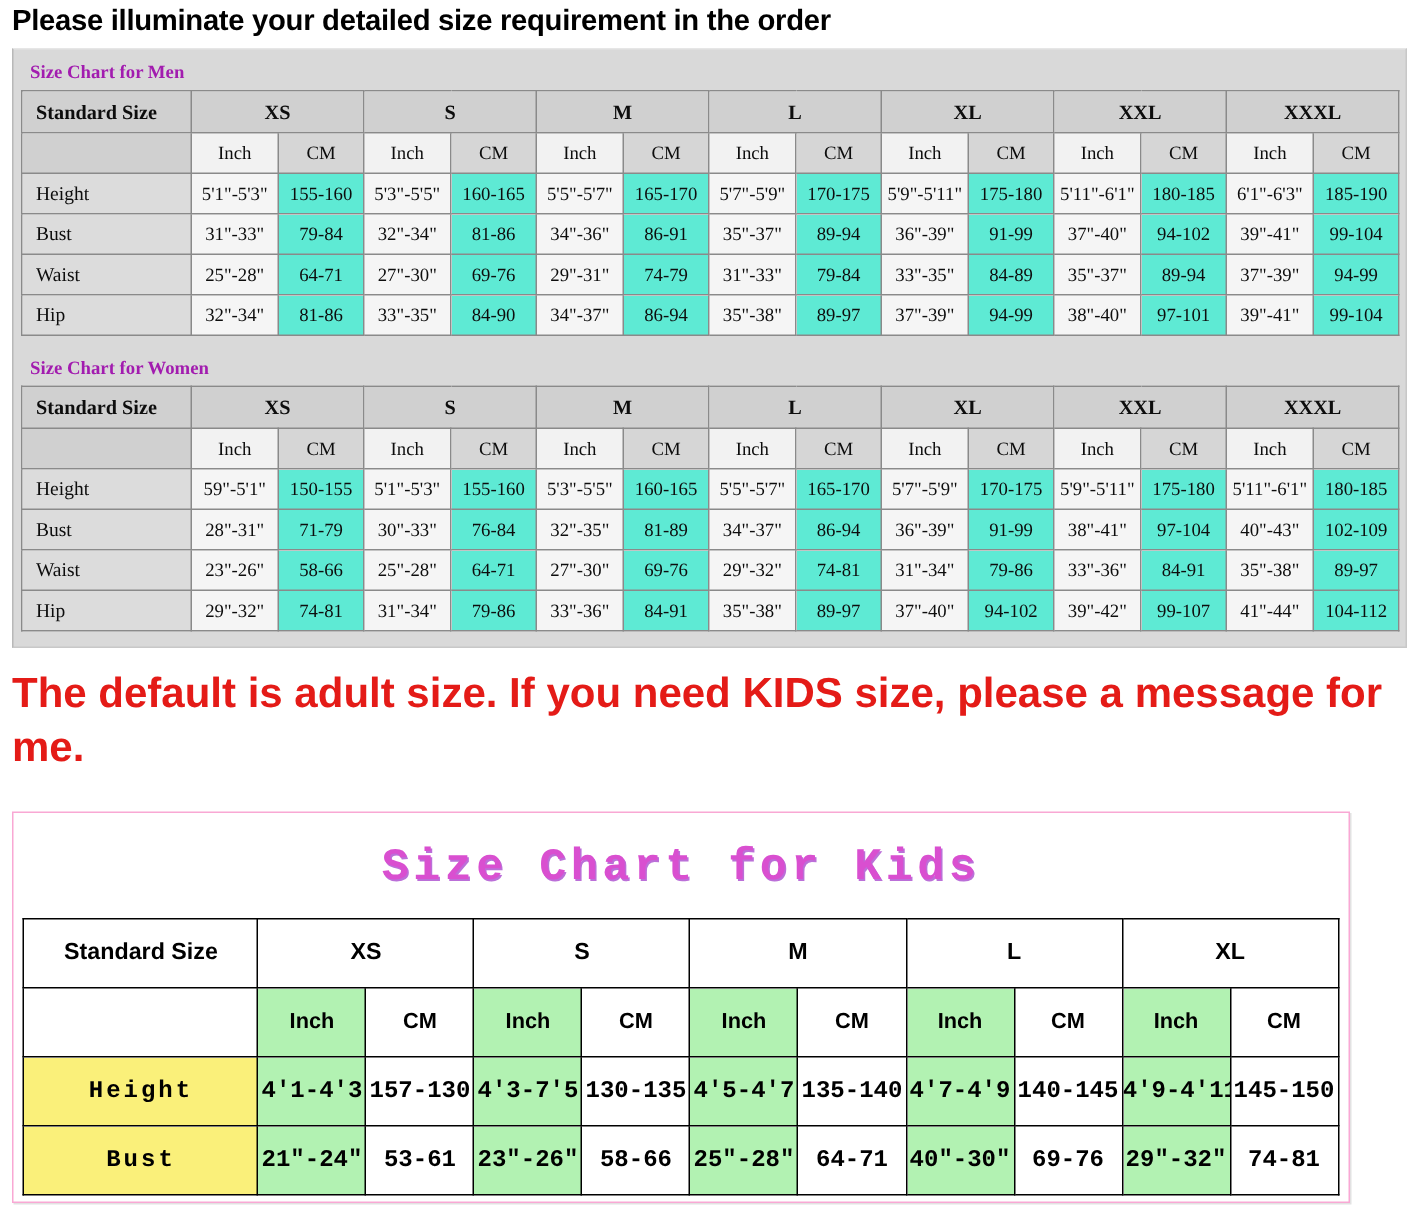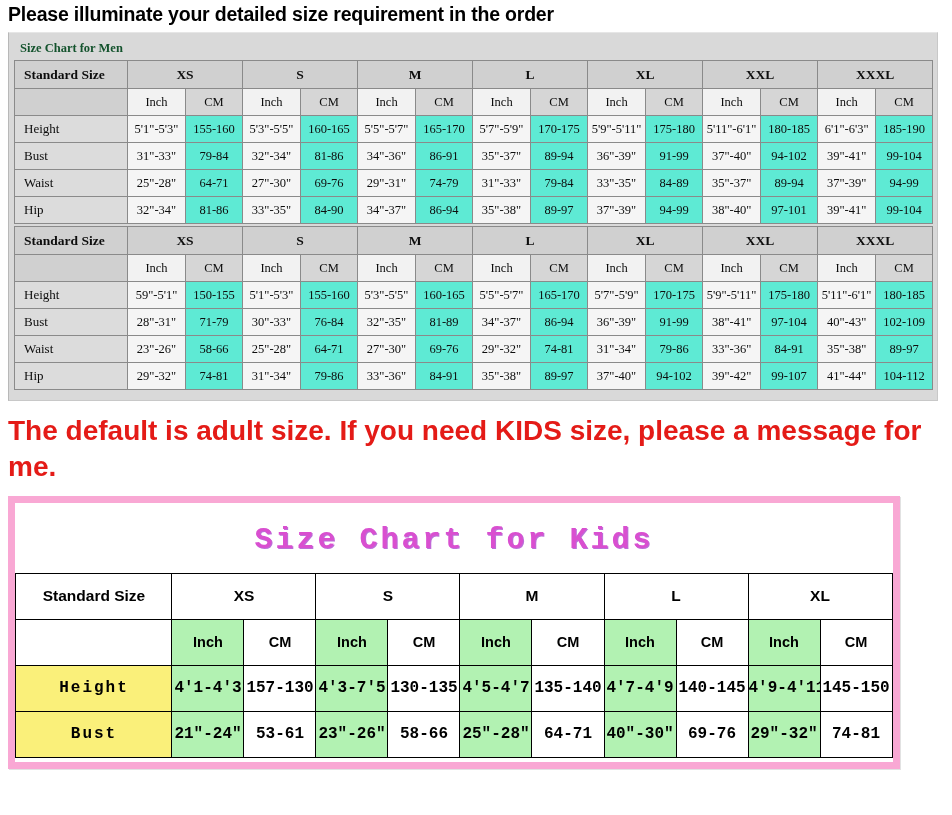--- a/index.html
+++ b/index.html
@@ -43,21 +43,21 @@
     border-right: 1px solid #c8c8c8;
     border-bottom: 1px solid #c8c8c8;
     box-sizing: border-box;
     padding: 6px 5px 8px 5px;
   }
 
   .chart-caption {
     font-family: "Liberation Serif", serif;
     font-weight: bold;
     font-size: 12.5px;
-    color: #14532d;
+    color: #a21caf;
     padding: 2px 0 4px 6px;
   }
 
   table.adult {
     border-collapse: collapse;
     width: 918px;
     margin: 0 0 2px 0;
     table-layout: fixed;
     font-family: "Liberation Serif", serif;
     background: #ffffff;
@@ -121,25 +121,25 @@
     font-weight: bold;
     font-size: 28px;
     line-height: 1.26;
     padding: 12px 0 6px 8px;
     width: 930px;
     box-sizing: border-box;
   }
 
   
   .kids-panel {
-    margin: 6px 0 0 8px;
+    margin: 20px 0 0 8px;
     width: 892px;
     box-sizing: border-box;
     background: #ffffff;
-    border: 7px solid #f9a8d4;
+    border: 1px solid #f9a8d4;
     box-shadow: 1px 1px 0 #e2e2e2;
     padding: 0;
   }
   .kids-title {
     text-align: center;
     font-family: "Liberation Mono", monospace;
     font-weight: bold;
     font-size: 30px;
     letter-spacing: 3px;
     color: #d94fd0;
@@ -337,20 +337,21 @@
           <td class="v-inch">37"-39"</td>
           <td class="v-cm">94-99</td>
           <td class="v-inch">38"-40"</td>
           <td class="v-cm">97-101</td>
           <td class="v-inch">39"-41"</td>
           <td class="v-cm">99-104</td>
         </tr>
       </tbody>
     </table>
 
+    <div class="chart-caption" style="padding-top:12px">Size Chart for Women</div>
     <table class="adult">
       <colgroup>
         <col style="width:113px">
         <col style="width:58px">
           <col style="width:57px">
         <col style="width:58px">
           <col style="width:57px">
         <col style="width:58px">
           <col style="width:57px">
         <col style="width:58px">

